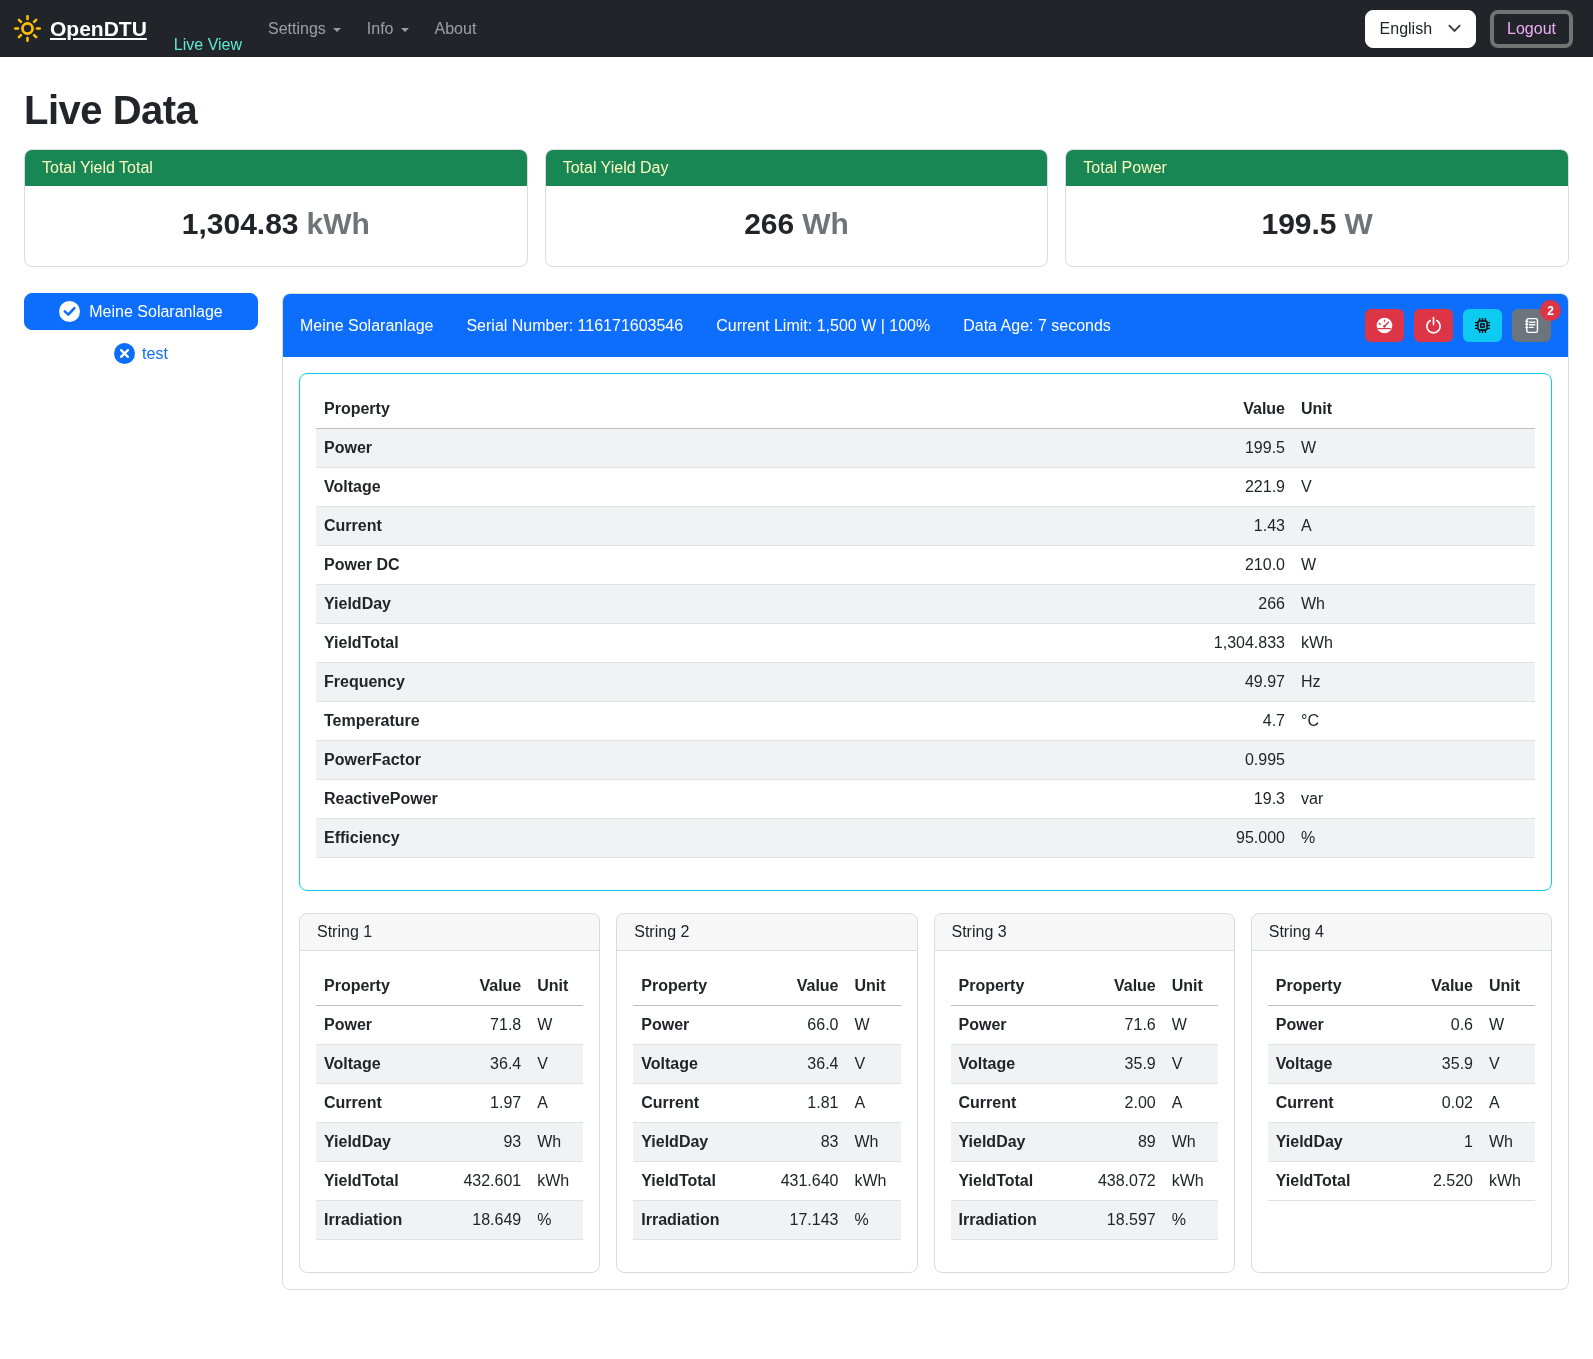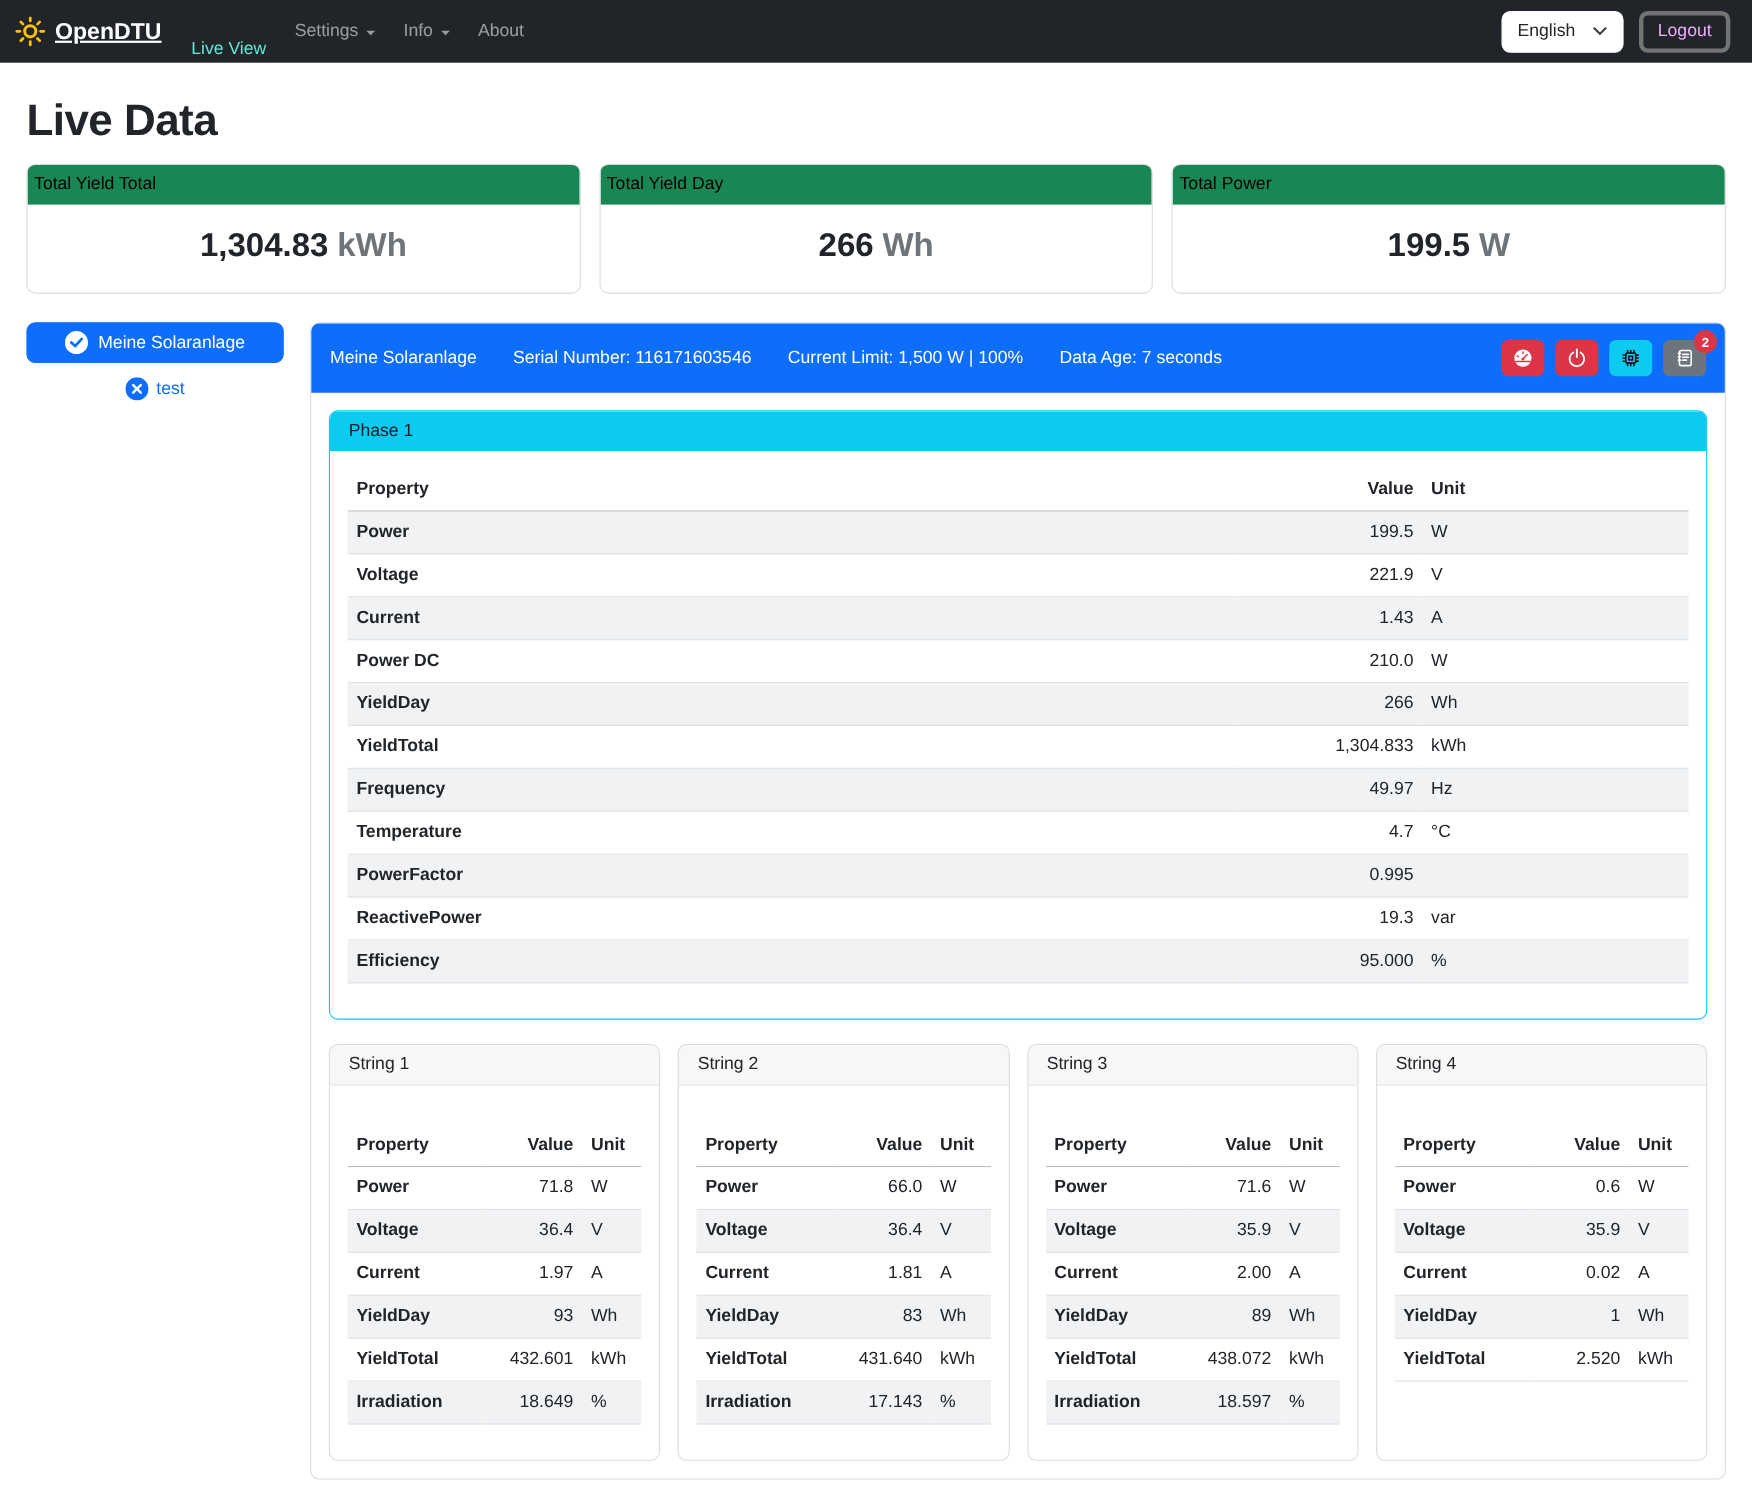--- a/index.html
+++ b/index.html
@@ -20,21 +20,21 @@
   .lang-select { background:#fff; border:1px solid #fff; border-radius:8px; height:38px; padding:0 14px; display:flex; align-items:center; gap:16px; color:#212529; cursor:pointer; }
   .logout-btn { background:transparent; border:4px solid #737373; color:#f0abfc; border-radius:8px; height:38px; padding:0 13px; font-size:16px; cursor:pointer; font-family:inherit; }
 
   
   .container { padding:14px 24px 24px; }
   h1.page-title { font-size:40px; font-weight:700; margin:17px 0 16px; letter-spacing:-0.5px; }
 
   
   .cards-row { display:grid; grid-template-columns:repeat(3,1fr); gap:17px; margin-bottom:26px; }
   .sum-card { border:1px solid #d9dcdf; border-radius:8px; overflow:hidden; background:#fff; }
-  .sum-card-header { background:#198754; color:#000000; padding:9px 6px; }
+  .sum-card-header { background:#198754; color:#fef9c3; padding:9px 17px; }
   .sum-card-body { padding:21px 16px 25px; text-align:center; font-size:30px; }
   .sum-value { font-weight:700; color:#212529; }
   .sum-unit { color:#6f7479; font-weight:600; margin-left:8px; }
 
   
   .main-row { display:flex; gap:24px; align-items:flex-start; }
   .sidebar { width:234px; flex:none; }
   .inv-select-btn { width:100%; background:#0d6efd; border:1px solid #0d6efd; color:#fff; border-radius:8px; height:37px; display:flex; align-items:center; justify-content:center; gap:9px; font-size:16px; cursor:pointer; font-family:inherit; }
   .inv-alt { display:flex; align-items:center; justify-content:center; gap:7px; margin-top:13px; color:#0d6efd; cursor:pointer; }
 
@@ -63,21 +63,21 @@
   td.val, th.val { text-align:right; }
   .phase-table col.c-unit { width:242px; }
   .phase-table col.c-val  { width:170px; }
   .phase-table tbody tr:nth-child(odd)  { background:#f1f2f3; }
   .string-table col.c-unit { width:54px; }
   .string-table col.c-val  { width:86px; }
   .string-table tbody tr:nth-child(even) { background:#f1f2f3; }
 
   
   .strings-row { display:grid; grid-template-columns:repeat(4,1fr); gap:16px; align-items:stretch; }
-  .string-card { border:1px solid #d9dcdf; border-radius:8px; background:#fff; display:flex; flex-direction:column;gap:19px; }
+  .string-card { border:1px solid #d9dcdf; border-radius:8px; background:#fff; display:flex; flex-direction:column; }
   .string-header { background:rgba(0,0,0,.03); padding:9px 17px; border-bottom:1px solid #d9dcdf; border-radius:7px 7px 0 0; }
   .string-card .panel-body { flex:1; }
 </style>
 </head>
 <body>
 
 <nav class="navbar">
   <div class="brand">
     <span style="display:flex;">
       <svg width="27" height="27" viewBox="0 0 16 16">
@@ -239,21 +239,20 @@
               </svg>
             </span>
             <span class="badge">2</span>
           </button>
         </div>
       </div>
 
       <div class="inverter-body">
 
         <div class="phase-card">
-          <div class="phase-header">Phase 1</div>
           <div class="panel-body">
             <table class="phase-table">
               <colgroup>
                   <col class="c-prop">
                   <col class="c-val">
                   <col class="c-unit">
                 </colgroup>
               <thead>
                 <tr>
                   <th>Property</th>

